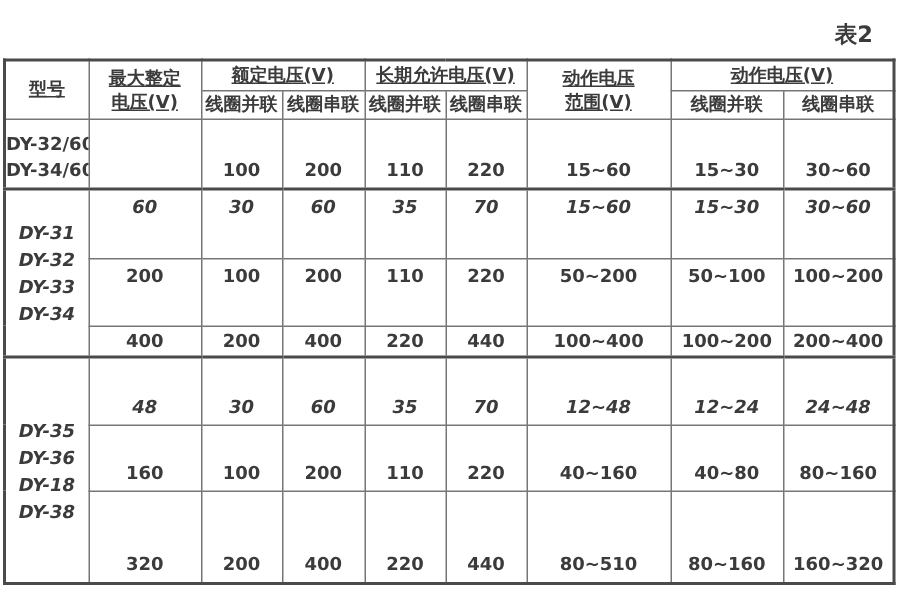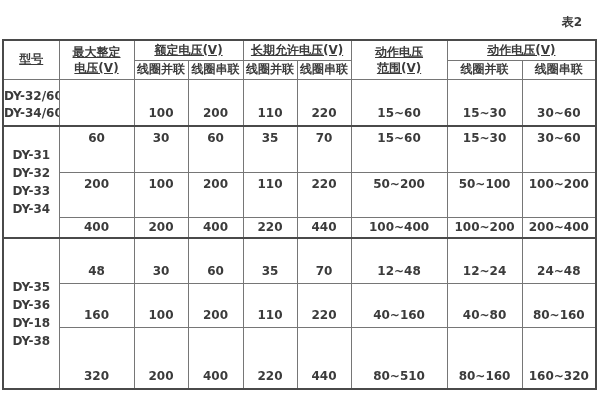--- a/index.html
+++ b/index.html
@@ -7,21 +7,21 @@
   body {
     position: relative;
     font-family: "DejaVu Sans", "Liberation Sans", sans-serif;
     color: #3b3b3b;
     font-weight: bold;
   }
   .table-label {
     position: absolute;
     top: 14px;
     right: 18px;
-    font-size: 12px;
+    font-size: 15px;
     color: #3b3b3b;
   }
   table.spec {
     position: absolute;
     left: 2px;
     top: 39px;
     width: 593px;
     border-collapse: collapse;
     table-layout: fixed;
     font-size: 12px;
@@ -38,21 +38,21 @@
   table.spec thead th { font-size: 12px; }
   tr.hrow1 { height: 20px; text-decoration: underline; }
   tr.hrow2 { height: 19px; margin-top: 20px; }
   tr.r-g1  { height: 47px; }
   tr.r-g2a { height: 46px; }
   tr.r-g2b { height: 45px; }
   tr.r-g2c { height: 21px; }
   tr.r-g3a { height: 45px; }
   tr.r-g3b { height: 44px; padding-left: 21px; }
   tr.r-g3c { height: 62px; }
-  tr.group-start td { border-top: 2px solid #4a4a4a; }
+  tr.group-start td { border-top: 2px solid #4a4a4a; font-style: italic; }
   td.model-g1 { vertical-align: top; padding-top: 5px; line-height: 17px; }
   td.model-mid { vertical-align: middle; line-height: 18px; }
   tr.align-top td.val { vertical-align: top; padding-top: 4px; }
   tr.align-bottom td.val { vertical-align: bottom; padding-bottom: 5px; }
   tr.align-center td.val { vertical-align: middle; }
   th.twoline { line-height: 16px; }
 </style>
 </head>
 <body>
 

